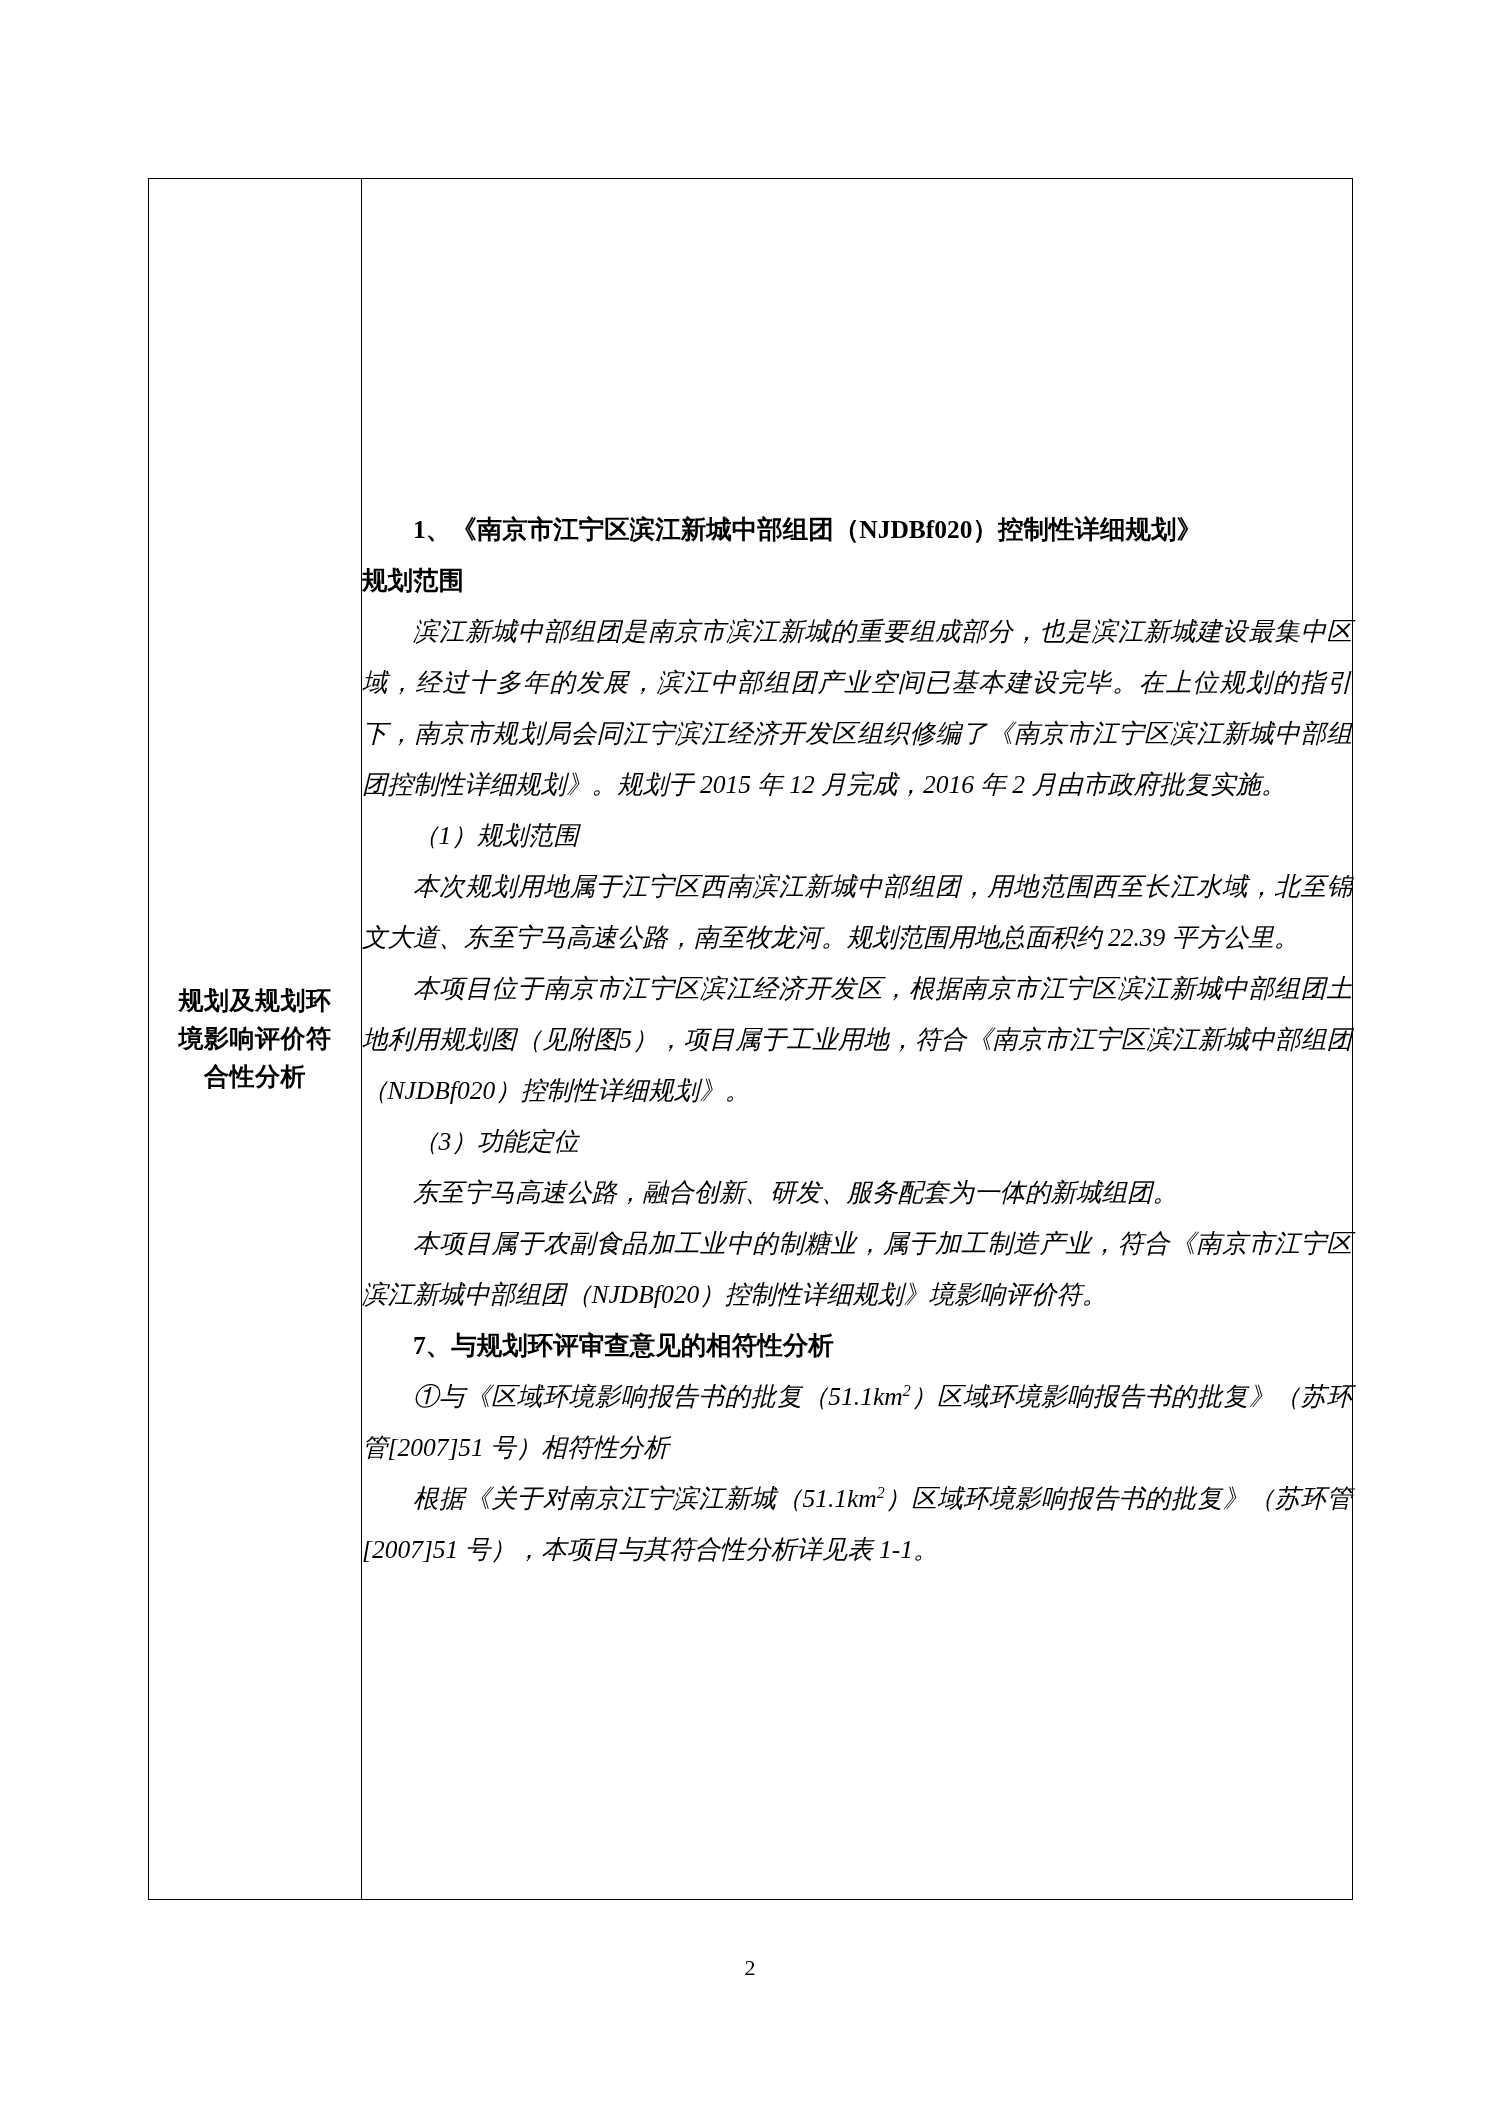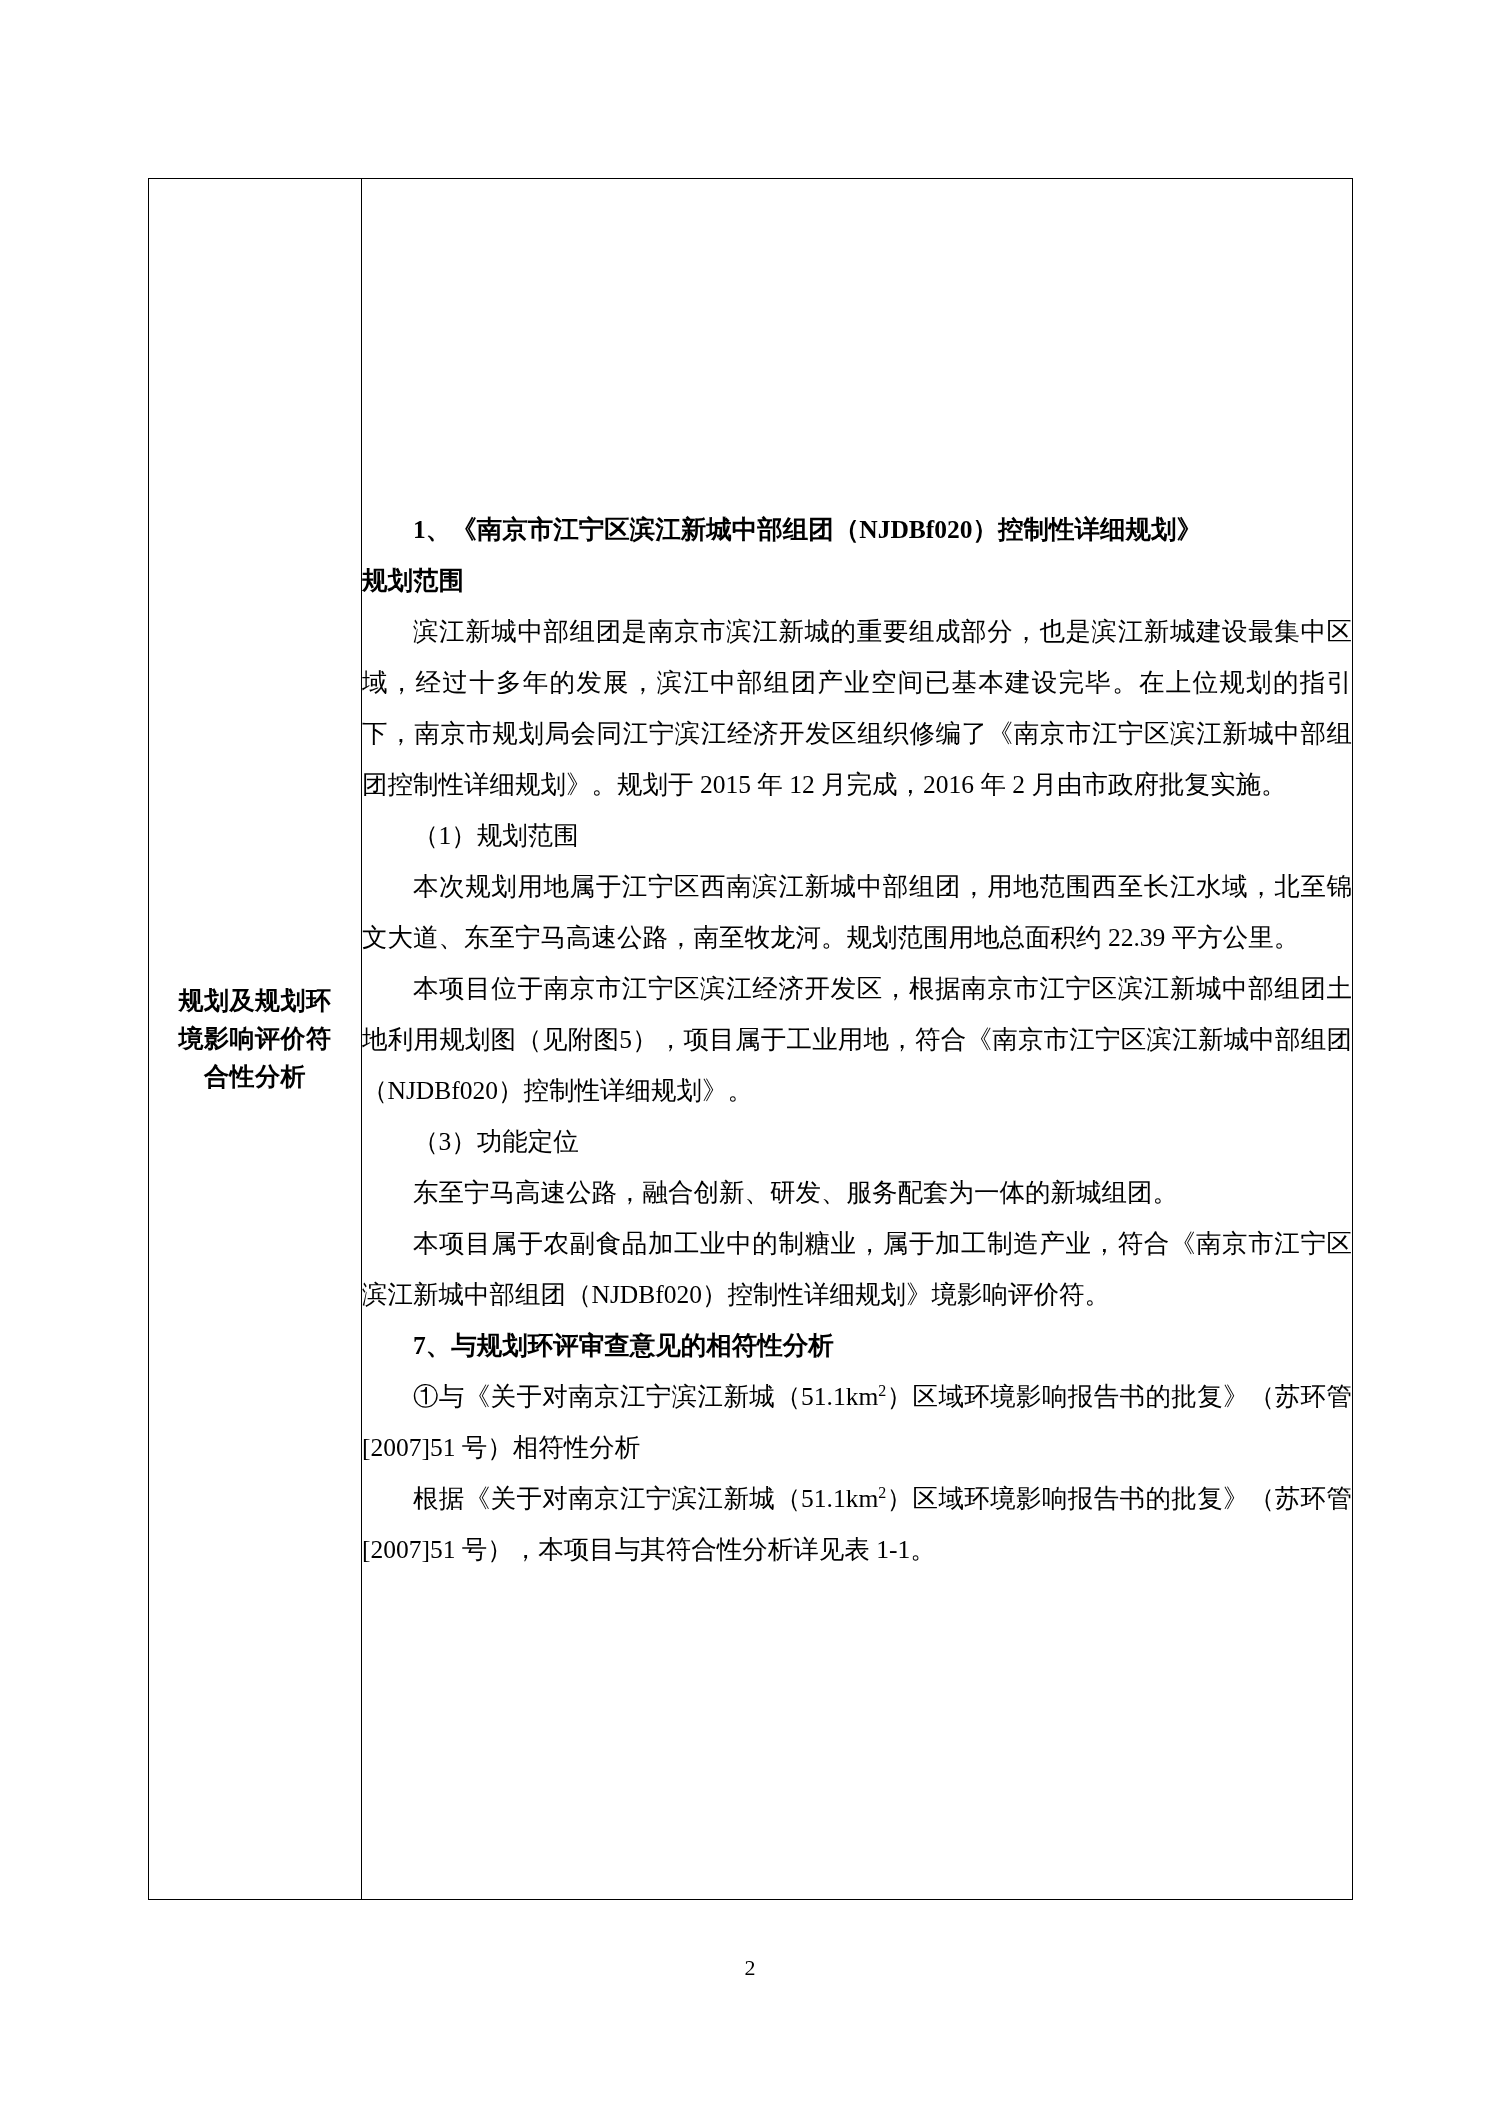--- a/index.html
+++ b/index.html
@@ -54,20 +54,21 @@
   }
   .para {
     font-size: 25.5px;
     line-height: 51px;
     text-align: justify;
     text-justify: inter-ideograph;
     margin: 0;
   }
   .indent {
     text-indent: 51px;
+    font-style: italic;
   }
   .heading {
     font-weight: bold;
     text-indent: 51px;
   }
   .heading-cont {
     font-weight: bold;
     text-indent: 0;
   }
   sup {
@@ -112,21 +113,21 @@
         <p class="para indent">本项目位于南京市江宁区滨江经济开发区，根据南京市江宁区滨江新城中部组团土地利用规划图（见附图5），项目属于工业用地，符合《南京市江宁区滨江新城中部组团（NJDBf020）控制性详细规划》。</p>
 
         <p class="para indent">（3）功能定位</p>
 
         <p class="para indent">东至宁马高速公路，融合创新、研发、服务配套为一体的新城组团。</p>
 
         <p class="para indent">本项目属于农副食品加工业中的制糖业，属于加工制造产业，符合《南京市江宁区滨江新城中部组团（NJDBf020）控制性详细规划》境影响评价符。</p>
 
         <p class="para heading">7、与规划环评审查意见的相符性分析</p>
 
-        <p class="para indent"><span>①与《关于对南京江宁滨江新城（51.1km</span><sup>2</sup><span>）区域环境影响报告书的批复》（苏环管[2007]51 号）相符性分析</span></p>
+        <p class="para indent"><span>①与《区域环境影响报告书的批复（51.1km</span><sup>2</sup><span>）区域环境影响报告书的批复》（苏环管[2007]51 号）相符性分析</span></p>
 
         <p class="para indent"><span>根据《关于对南京江宁滨江新城（51.1km</span><sup>2</sup><span>）区域环境影响报告书的批复》（苏环管[2007]51 号），本项目与其符合性分析详见表 1-1。</span></p>
 
       </td>
     </tr>
   </tbody>
     </table>
 
   <div class="page-number">2</div>
 

